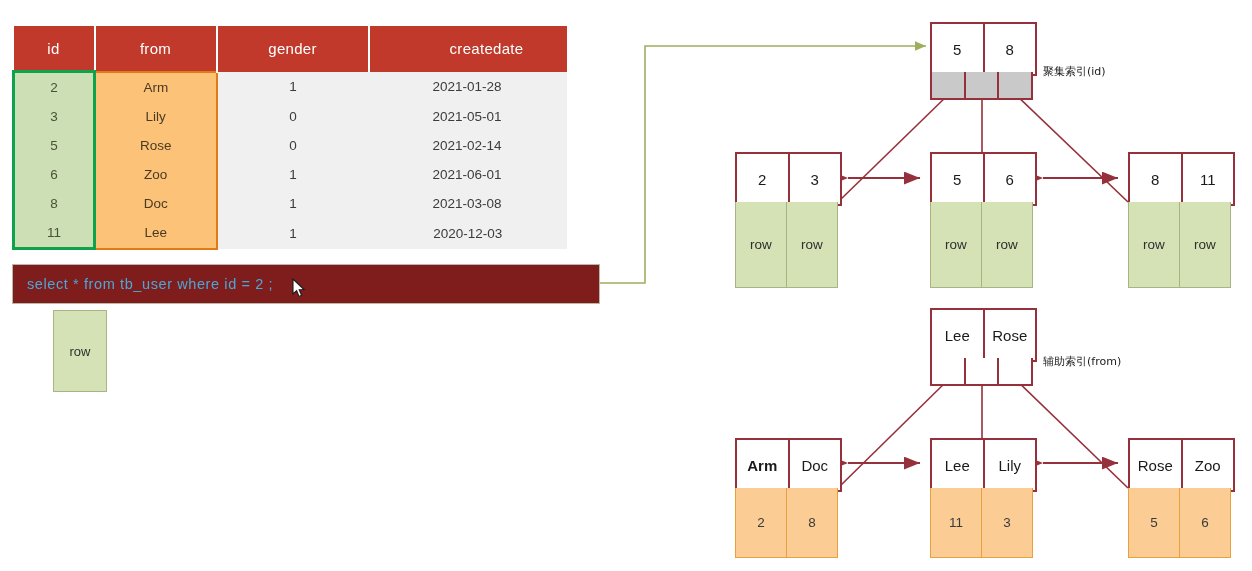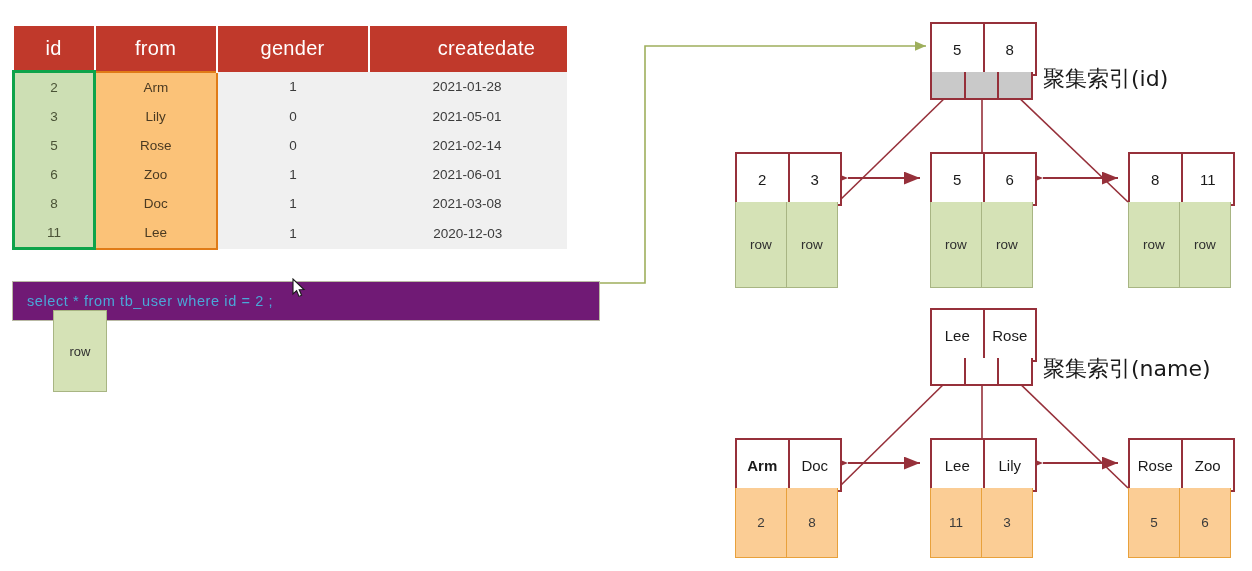--- a/index.html
+++ b/index.html
@@ -8,21 +8,21 @@
     background:#ffffff;
     font-family:"Liberation Sans","DejaVu Sans",sans-serif;
     -webkit-font-smoothing:antialiased;
   }
   .abs{position:absolute;}
 
   
   #data-table{left:12px;top:26px;width:500px;}
   #data-table table{border-collapse:collapse;width:500px;table-layout:fixed;}
   #data-table th{
-    background:#c0392b;color:#ffffff;font-weight:400;font-size:20px;
+    background:#c0392b;color:#ffffff;font-weight:400;font-size:15px;
     height:42px;text-align:center;border-right:2px solid #ffffff;
     letter-spacing:.3px;
   }
   #data-table th:last-child{border-right:none;padding-left:39px;}
   #data-table td{
     height:27px;text-align:center;font-size:13.5px;color:#3b3b3b;
     background:#f0f0f0;
   }
   #data-table td.col-id{
     background:#cddfb4;color:#4a5336;border-left:3px solid #0ea34a;
@@ -32,22 +32,22 @@
   #data-table tr:last-child td.col-id{border-bottom:3px solid #0ea34a;}
   #data-table td.col-name{
     background:#fbc278;color:#4a3a22;
     border-left:2px solid #e07b17;border-right:2px solid #e07b17;
   }
   #data-table tr:first-child td.col-name{border-top:2px solid #e07b17;}
   #data-table tr:last-child td.col-name{border-bottom:2px solid #e07b17;}
 
   
   #sql-box{
-    left:12px;top:281px;width:586px;height:38px;
-    background:#701a75;border:1px solid #b9b9a4;
+    left:12px;top:264px;width:586px;height:38px;
+    background:#7f1d1d;border:1px solid #b9b9a4;
     display:flex;align-items:center;
   }
   #sql-text{
     padding-left:14px;font-size:14.5px;color:#4aa8d8;letter-spacing:.6px;
     white-space:pre;
   }
   #mouse-cursor{left:292px;top:278px;width:14px;height:20px;}
 
   
   #result-row{
@@ -88,21 +88,21 @@
   }
   .payload.green{border:1px solid #a8b583;border-top:none;}
   .payload.green .paycell{background:#d5e2b6;border-right:1px solid #a8b583;}
   .payload.green .paycell:last-child{border-right:none;}
   .payload.orange{border:1px solid #e8a13c;border-top:none;}
   .payload.orange .paycell{background:#fbcd95;border-right:1px solid #e8a13c;color:#3b3b3b;}
   .payload.orange .paycell:last-child{border-right:none;}
 
   
   .idx-label{
-    font-size:22px;color:#1a1a1a;white-space:nowrap;
+    font-size:11px;color:#1a1a1a;white-space:nowrap;
     font-family:"DejaVu Sans","Liberation Sans",sans-serif;
   }
 </style>
 </head>
 <body>
 
 <div class="abs" id="data-table">
   <table>
     <thead>
       <tr>
@@ -253,21 +253,21 @@
   <div class="keyrow">
     <div class="keycell">Lee</div>
     <div class="keycell">Rose</div>
   </div>
 </div>
 <div class="abs ptrstrip white" style="left:930px;top:358px;width:103px;height:28px;">
   <div class="ptrcell"></div>
   <div class="ptrcell"></div>
   <div class="ptrcell"></div>
 </div>
-<div class="abs idx-label" style="left:1043px;top:354px;">聚集索引(name)</div>
+<div class="abs idx-label" style="left:1043px;top:354px;">辅助索引(from)</div>
 
 <div class="abs node" style="left:735px;top:438px;width:103px;height:50px;">
   <div class="keyrow">
     <div class="keycell bold">Arm</div>
     <div class="keycell">Doc</div>
   </div>
 </div>
 <div class="abs payload orange" style="left:735px;top:488px;width:103px;height:70px;">
   <div class="paycell">2</div>
   <div class="paycell">8</div>

